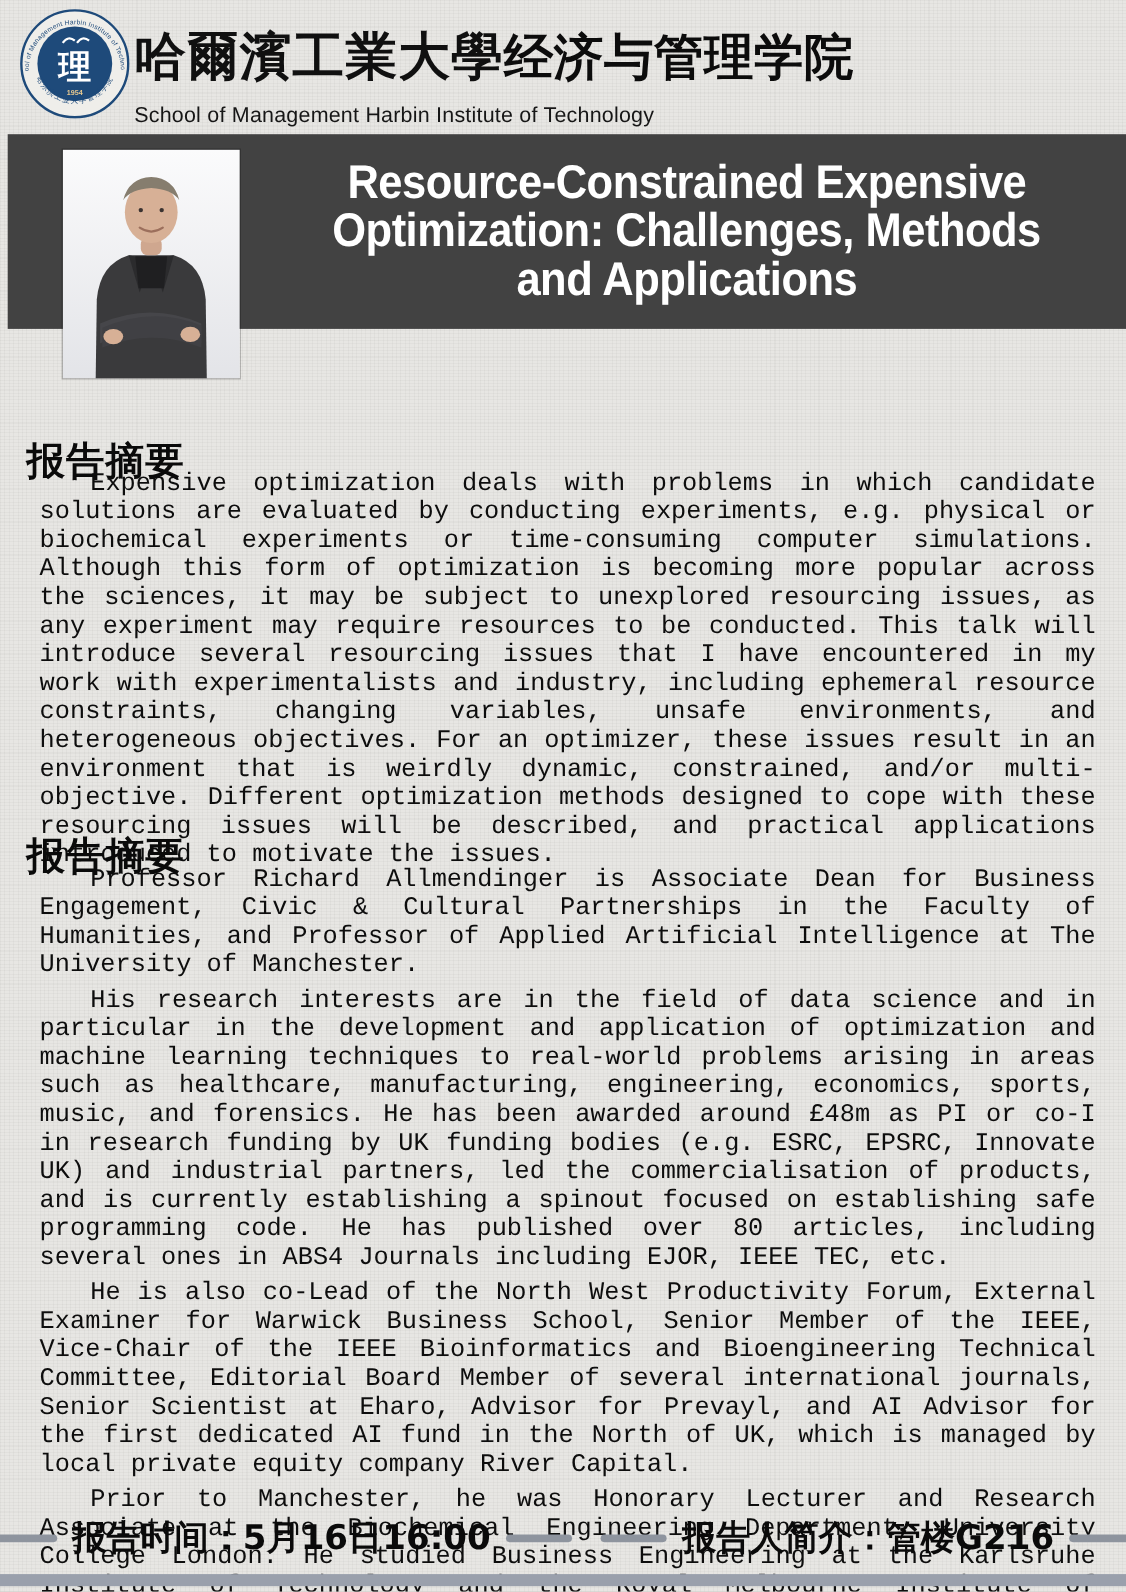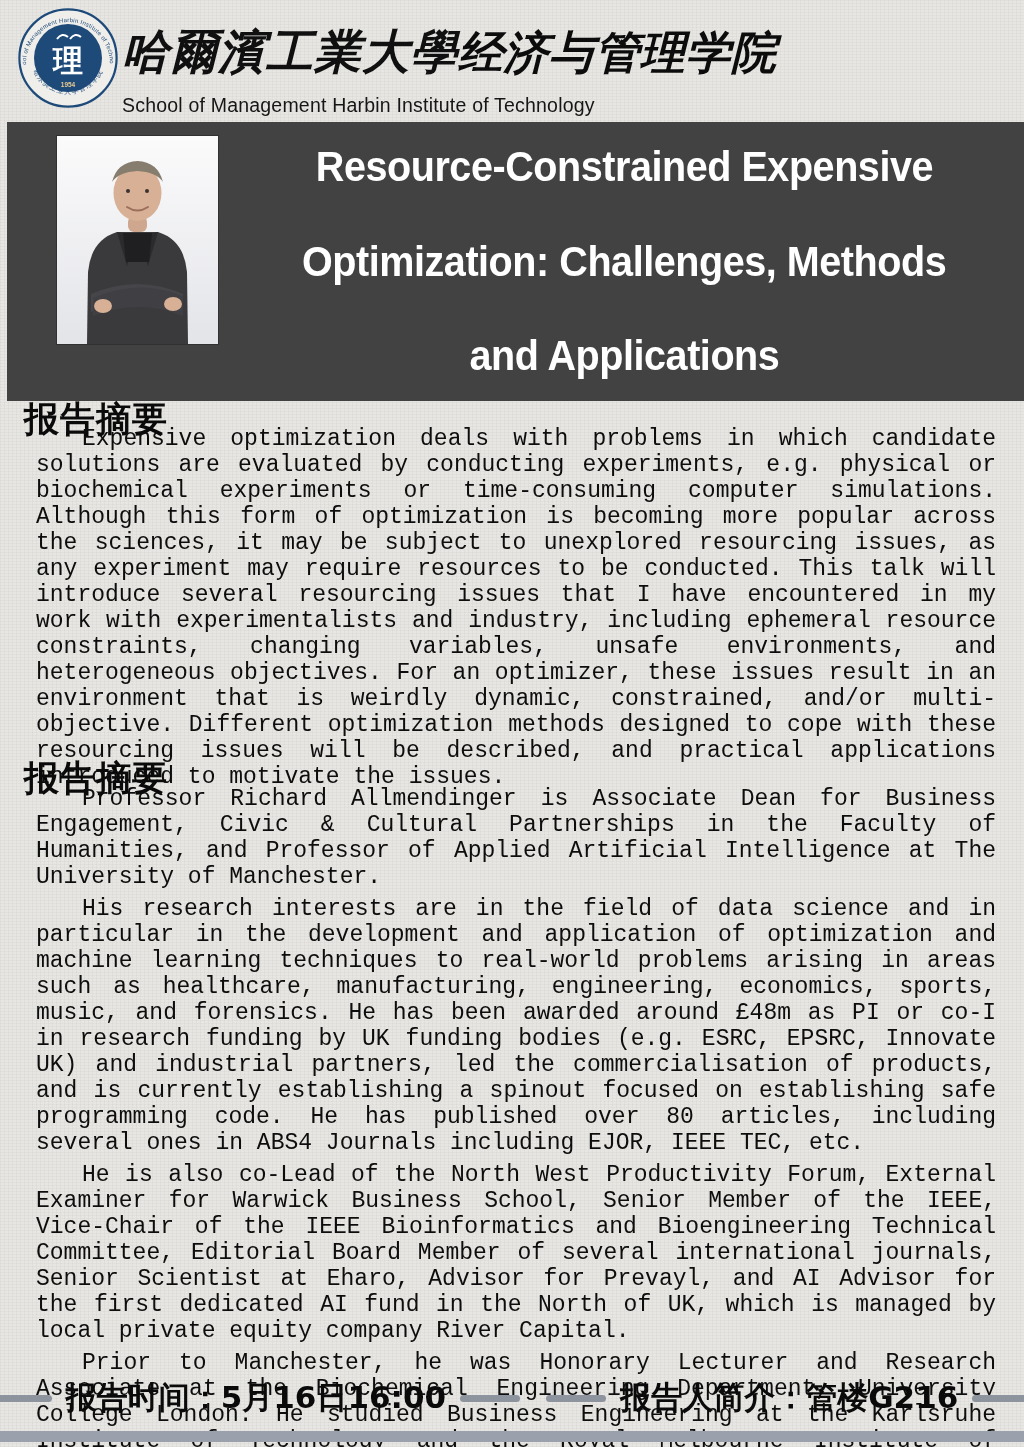--- a/index.html
+++ b/index.html
@@ -8,34 +8,34 @@
     background-color:#e7e6e3;
     background-image:
       repeating-linear-gradient(90deg, rgba(110,110,105,0.055) 0 1px, transparent 1px 4px),
       repeating-linear-gradient(0deg, rgba(110,110,105,0.05) 0 1px, transparent 1px 3px);
     font-family:"Liberation Sans","DejaVu Sans",sans-serif;
     color:#111;
   }
   
   .header-logo{position:absolute;left:18px;top:8px;width:100px;height:100px;}
   .header-text{position:absolute;left:122px;top:24px;}
-  .cjk-line{white-space:nowrap;line-height:56px;font-style:italic;}
+  .cjk-line{white-space:nowrap;line-height:56px;}
   .uni-script{
     font-family:"DejaVu Serif","Liberation Serif",serif;
     font-weight:700;font-size:47px;letter-spacing:1px;color:#101010;
   }
   .school-bold{
     font-family:"DejaVu Sans","Liberation Sans",sans-serif;
     font-weight:900;font-size:45px;letter-spacing:0.5px;color:#0c0c0c;
   }
   .header-subtitle{
     margin-top:3px;font-size:19.5px;font-weight:400;color:#161616;letter-spacing:0.2px;
   }
   
-  .banner{position:absolute;left:7px;top:122px;width:1017px;height:279px;background:#424242;}
+  .banner{position:absolute;left:7px;top:122px;width:1017px;height:177px;background:#424242;}
   .speaker-photo{position:absolute;left:50px;top:14px;width:161px;height:208px;box-shadow:0 0 0 1px rgba(0,0,0,0.25);}
   .banner-titles{
     position:absolute;left:232px;right:14px;top:22px;bottom:24px;
     display:flex;flex-direction:column;justify-content:space-between;align-items:center;
   }
   .title-line{
     color:#ffffff;font-weight:700;font-size:43px;line-height:44px;
     letter-spacing:-0.5px;white-space:nowrap;transform:scaleX(0.92);
     font-family:"Liberation Sans","DejaVu Sans",sans-serif;
   }

